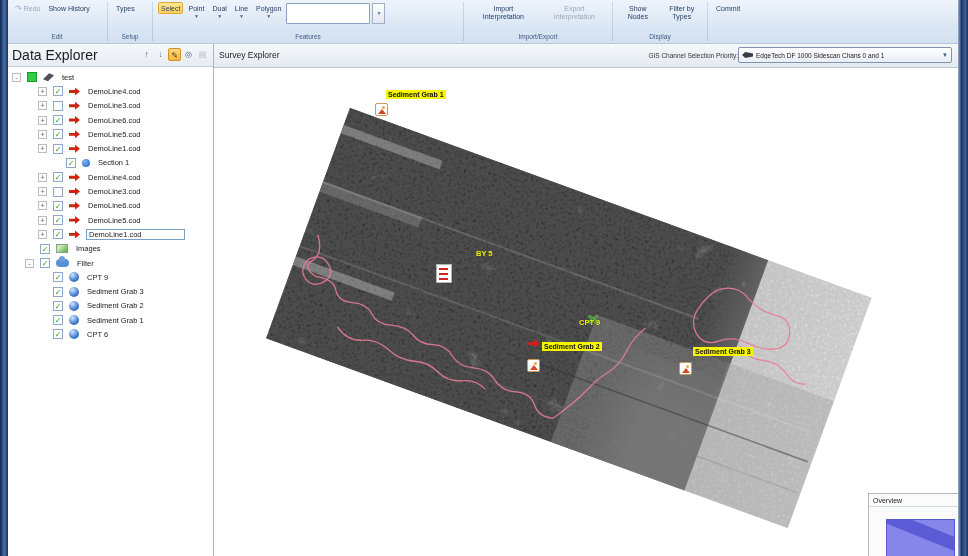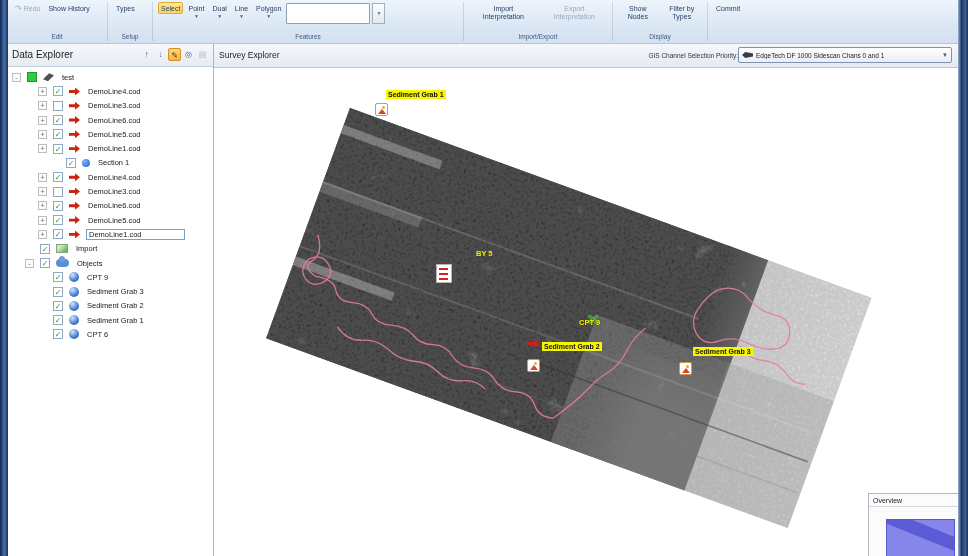--- a/index.html
+++ b/index.html
@@ -29,21 +29,21 @@
   .g0{width:98px}.g1{width:42px}.g2{width:308px}.g3{width:146px}.g4{width:92px}.g5{width:58px}
   .combo{width:82px;height:19px;background:#fff;border:1px solid #8aa0bc;border-radius:1px;margin-top:1px;}
   .spin{width:11px;height:19px;background:linear-gradient(#fdfdfd,#e4e9f0);border:1px solid #9db0c6;margin-top:1px;
     font-size:5px;color:#55708f;text-align:center;line-height:19px;}
 
   
   .data-explorer{position:absolute;left:8px;top:43px;width:205px;bottom:0;background:#fff;
     border-right:1px solid #a9b6c6;z-index:5;display:flex;flex-direction:column;}
   .dx-header{height:23px;background:linear-gradient(#f6f8fb,#e7ecf3);border-bottom:1px solid #c6d0dc;
     display:flex;align-items:center;padding:0 4px;}
-  .dx-title{font-size:10px;color:#1c1c1c;flex:1;}
+  .dx-title{font-size:14px;color:#1c1c1c;flex:1;}
   .dx-icons{display:flex;gap:1px;}
   .dx-icon{width:13px;height:13px;font-size:8px;line-height:13px;text-align:center;color:#45607f;border-radius:2px;}
   .dx-icon.hl{background:linear-gradient(#fcd77e,#f5b942);border:1px solid #d98f1f;box-sizing:border-box;color:#5a3c0a;}
   .dx-icon.dim{color:#aeb8c4;}
   .tree{flex:1;overflow:hidden;padding-top:3px;}
   .trow{height:14.3px;display:flex;align-items:center;gap:6px;font-size:7.5px;color:#1a1a1a;white-space:nowrap;}
   .expander{width:9px;height:9px;box-sizing:border-box;border:1px solid #bcbcbc;background:#fcfcfc;
     font-size:7px;line-height:7px;color:#666;text-align:center;flex:0 0 auto;}
   .expander.spacer{border:none;background:transparent;}
   .cb{width:10px;height:10px;box-sizing:border-box;background:#fff;border:1px solid #8fa8c8;
@@ -243,27 +243,27 @@
       <div class="trow" style="padding-left: 30px;">
         <span class="expander">+</span>
         <span class="cb">✓</span>
         <span class="ticon codfile"></span>
         <span class="tlabel editing">DemoLine1.cod</span>
       </div>
       <div class="trow" style="padding-left: 17px;">
         <span class="expander spacer"></span>
         <span class="cb">✓</span>
         <span class="ticon images"></span>
-        <span class="tlabel">Import</span>
+        <span class="tlabel">Images</span>
       </div>
       <div class="trow" style="padding-left: 17px;">
         <span class="expander">-</span>
         <span class="cb">✓</span>
         <span class="ticon objects"></span>
-        <span class="tlabel">Objects</span>
+        <span class="tlabel">Filter</span>
       </div>
       <div class="trow" style="padding-left: 30px;">
         <span class="expander spacer"></span>
         <span class="cb">✓</span>
         <span class="ticon sphere"></span>
         <span class="tlabel">CPT 9</span>
       </div>
       <div class="trow" style="padding-left: 30px;">
         <span class="expander spacer"></span>
         <span class="cb">✓</span>

